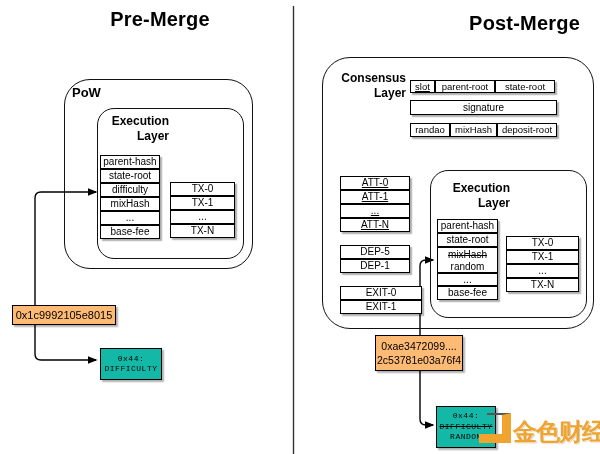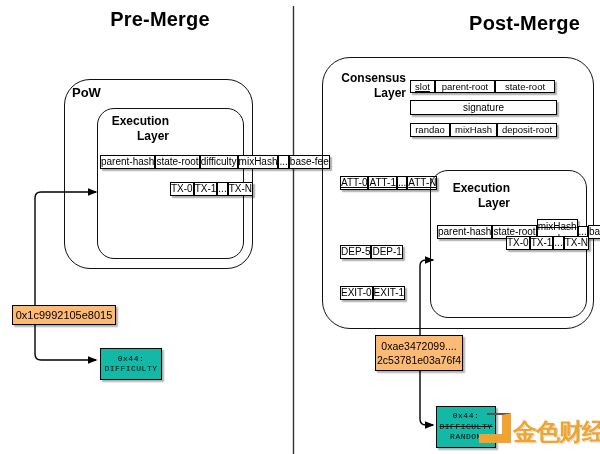--- a/index.html
+++ b/index.html
@@ -5,21 +5,21 @@
   html,body{margin:0;padding:0;}
   #canvas{
     position:relative;width:600px;height:454px;background:#ffffff;
     font-family:"Liberation Sans",sans-serif;color:#000;overflow:hidden;
   }
   .abs{position:absolute;}
   .title{font-size:20px;font-weight:bold;text-align:center;letter-spacing:.2px;}
   .bigbox{position:absolute;border:1.4px solid #111;background:transparent;box-sizing:border-box;}
   .boxlabel{position:absolute;font-weight:bold;font-size:12px;text-align:right;
             white-space:pre-line;line-height:1.25;}
-  .stack{position:absolute;display:flex;flex-direction:row;align-items:center;}
+  .stack{position:absolute;display:flex;flex-direction:column;}
   .cell{
     box-sizing:border-box;border:1px solid #000;background:#fff;
     box-shadow:1.5px 1.5px 1.2px rgba(0,0,0,.32);
     font-size:10px;display:flex;align-items:center;justify-content:center;
     height:14px;line-height:1;white-space:nowrap;
   }
   .cell.tall{height:26px;flex-direction:column;justify-content:center;gap:1px;}
   .cell.tall span{line-height:11px;}
   .strike{text-decoration:line-through;}
   .hrow{position:absolute;display:flex;}

